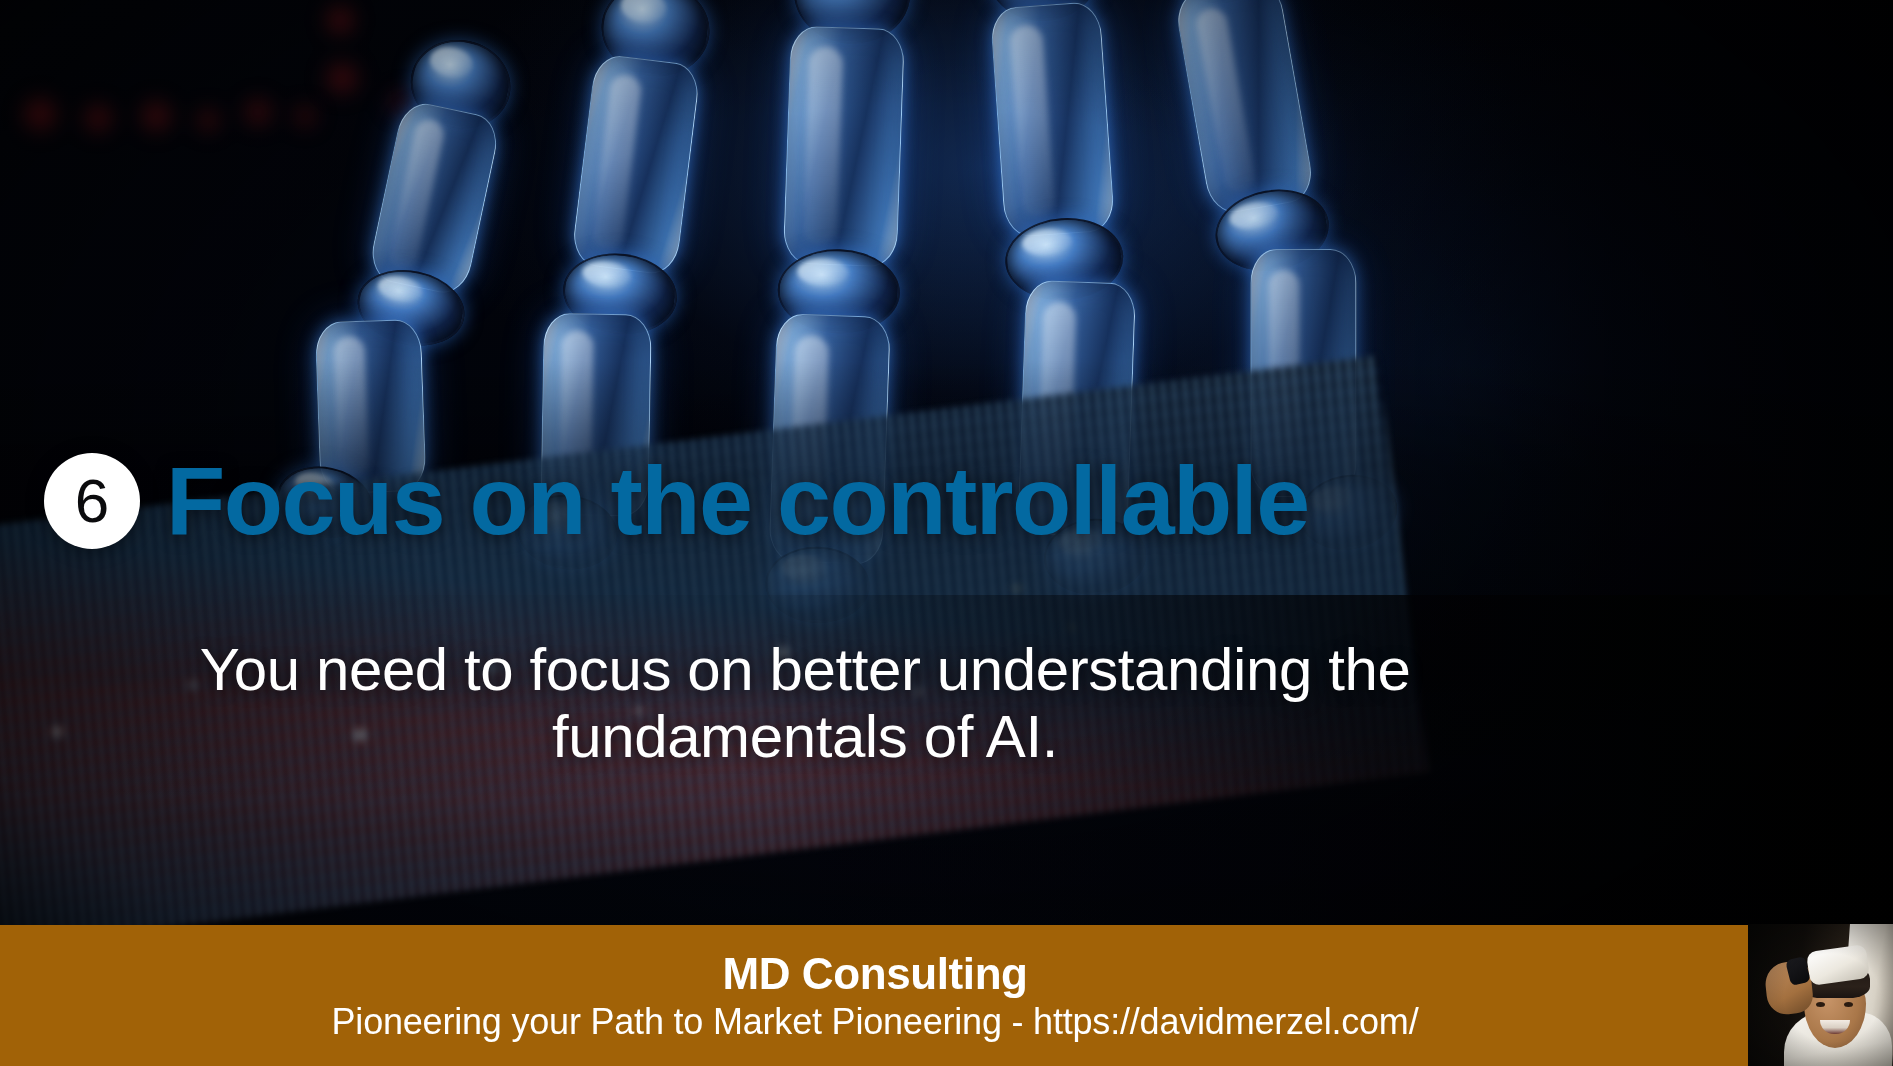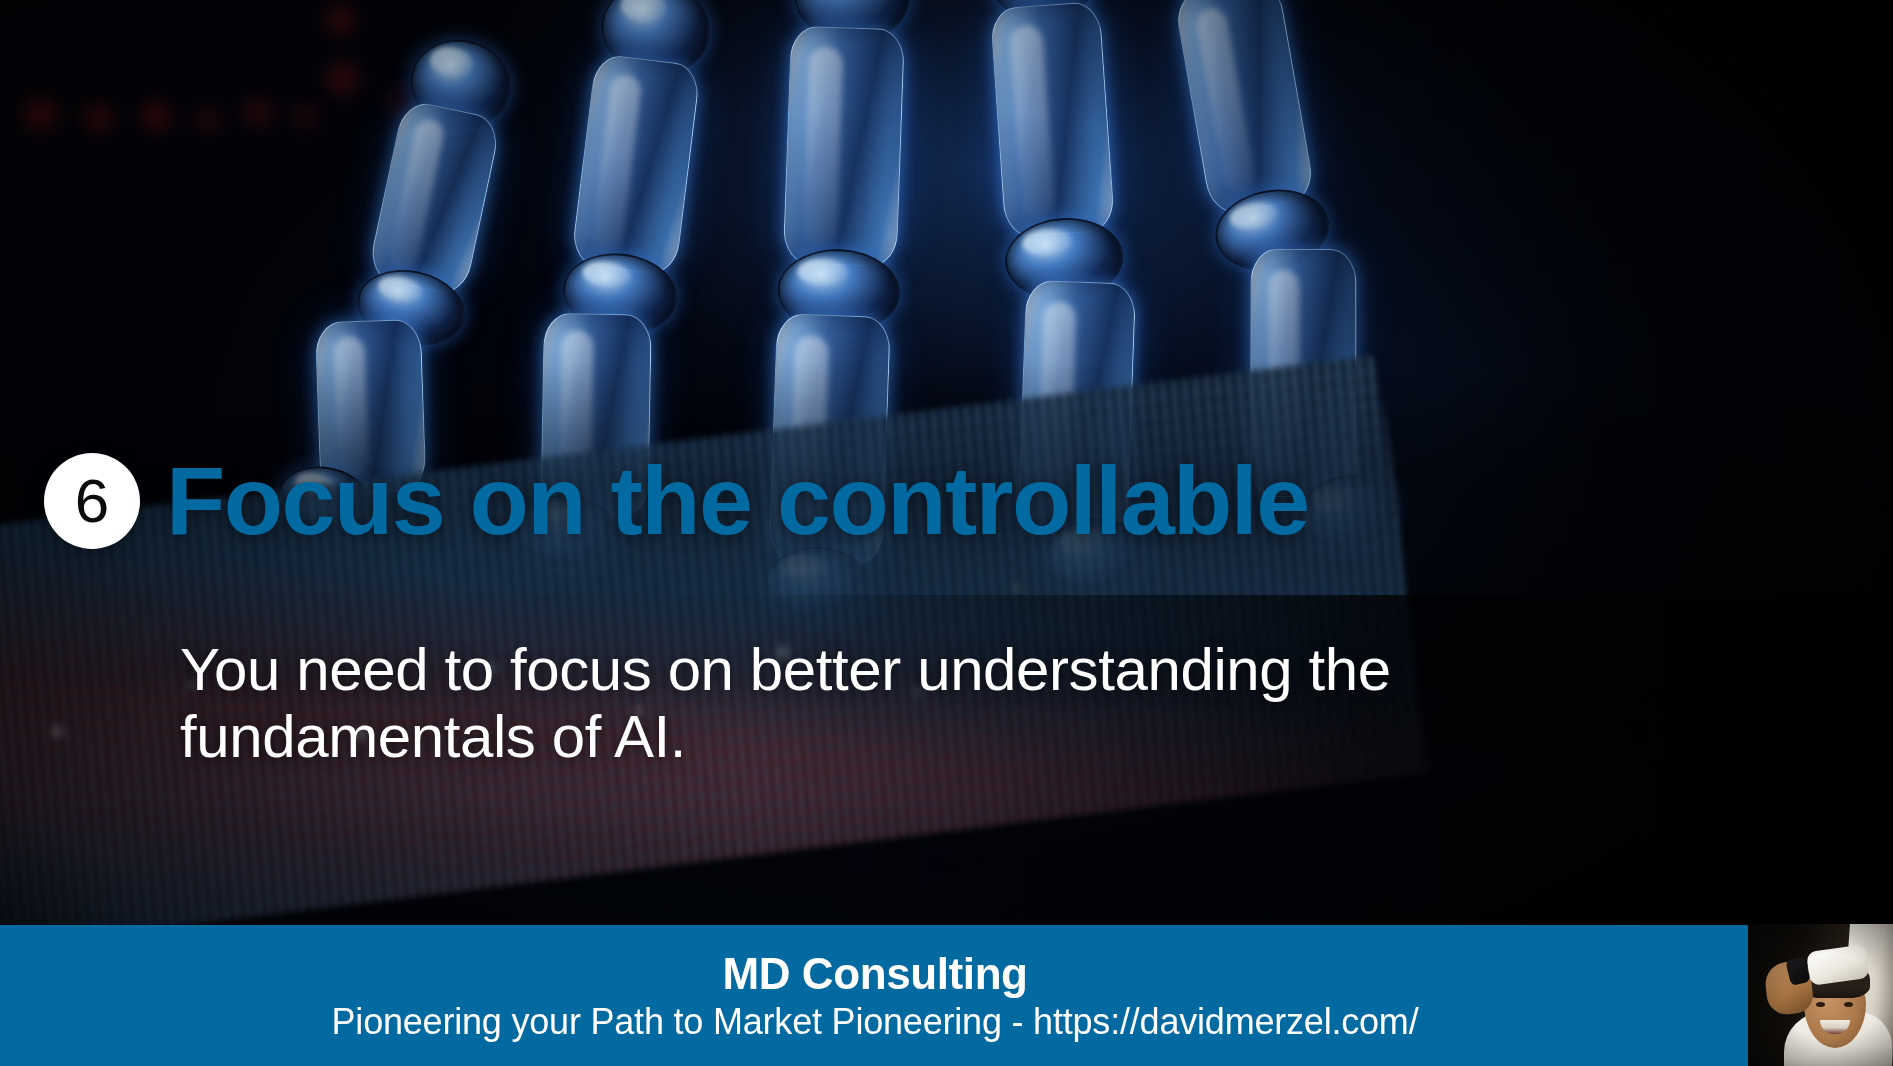--- a/index.html
+++ b/index.html
@@ -243,37 +243,37 @@
     white-space: nowrap;
     text-shadow: 0 2px 16px rgba(0,0,0,0.55);
   }
 
   
   .subtitle {
     position: absolute;
     left: 180px;
     top: 636px;
     width: 1250px;
-    text-align: left;
+    text-align: center;
     font-size: 60px;
     font-weight: 400;
     color: #ffffff;
     line-height: 1.12;
     letter-spacing: -0.4px;
     text-shadow: 0 2px 14px rgba(0,0,0,0.55);
   }
 
   
   .footer {
     position: absolute;
     left: 0;
     bottom: 0;
     width: 1893px;
     height: 141px;
-    background: #0369a1;
+    background: #a16207;
   }
   .footer-text {
     position: absolute;
     left: 0;
     top: 0;
     width: 1750px;
     height: 141px;
     display: flex;
     flex-direction: column;
     align-items: center;

